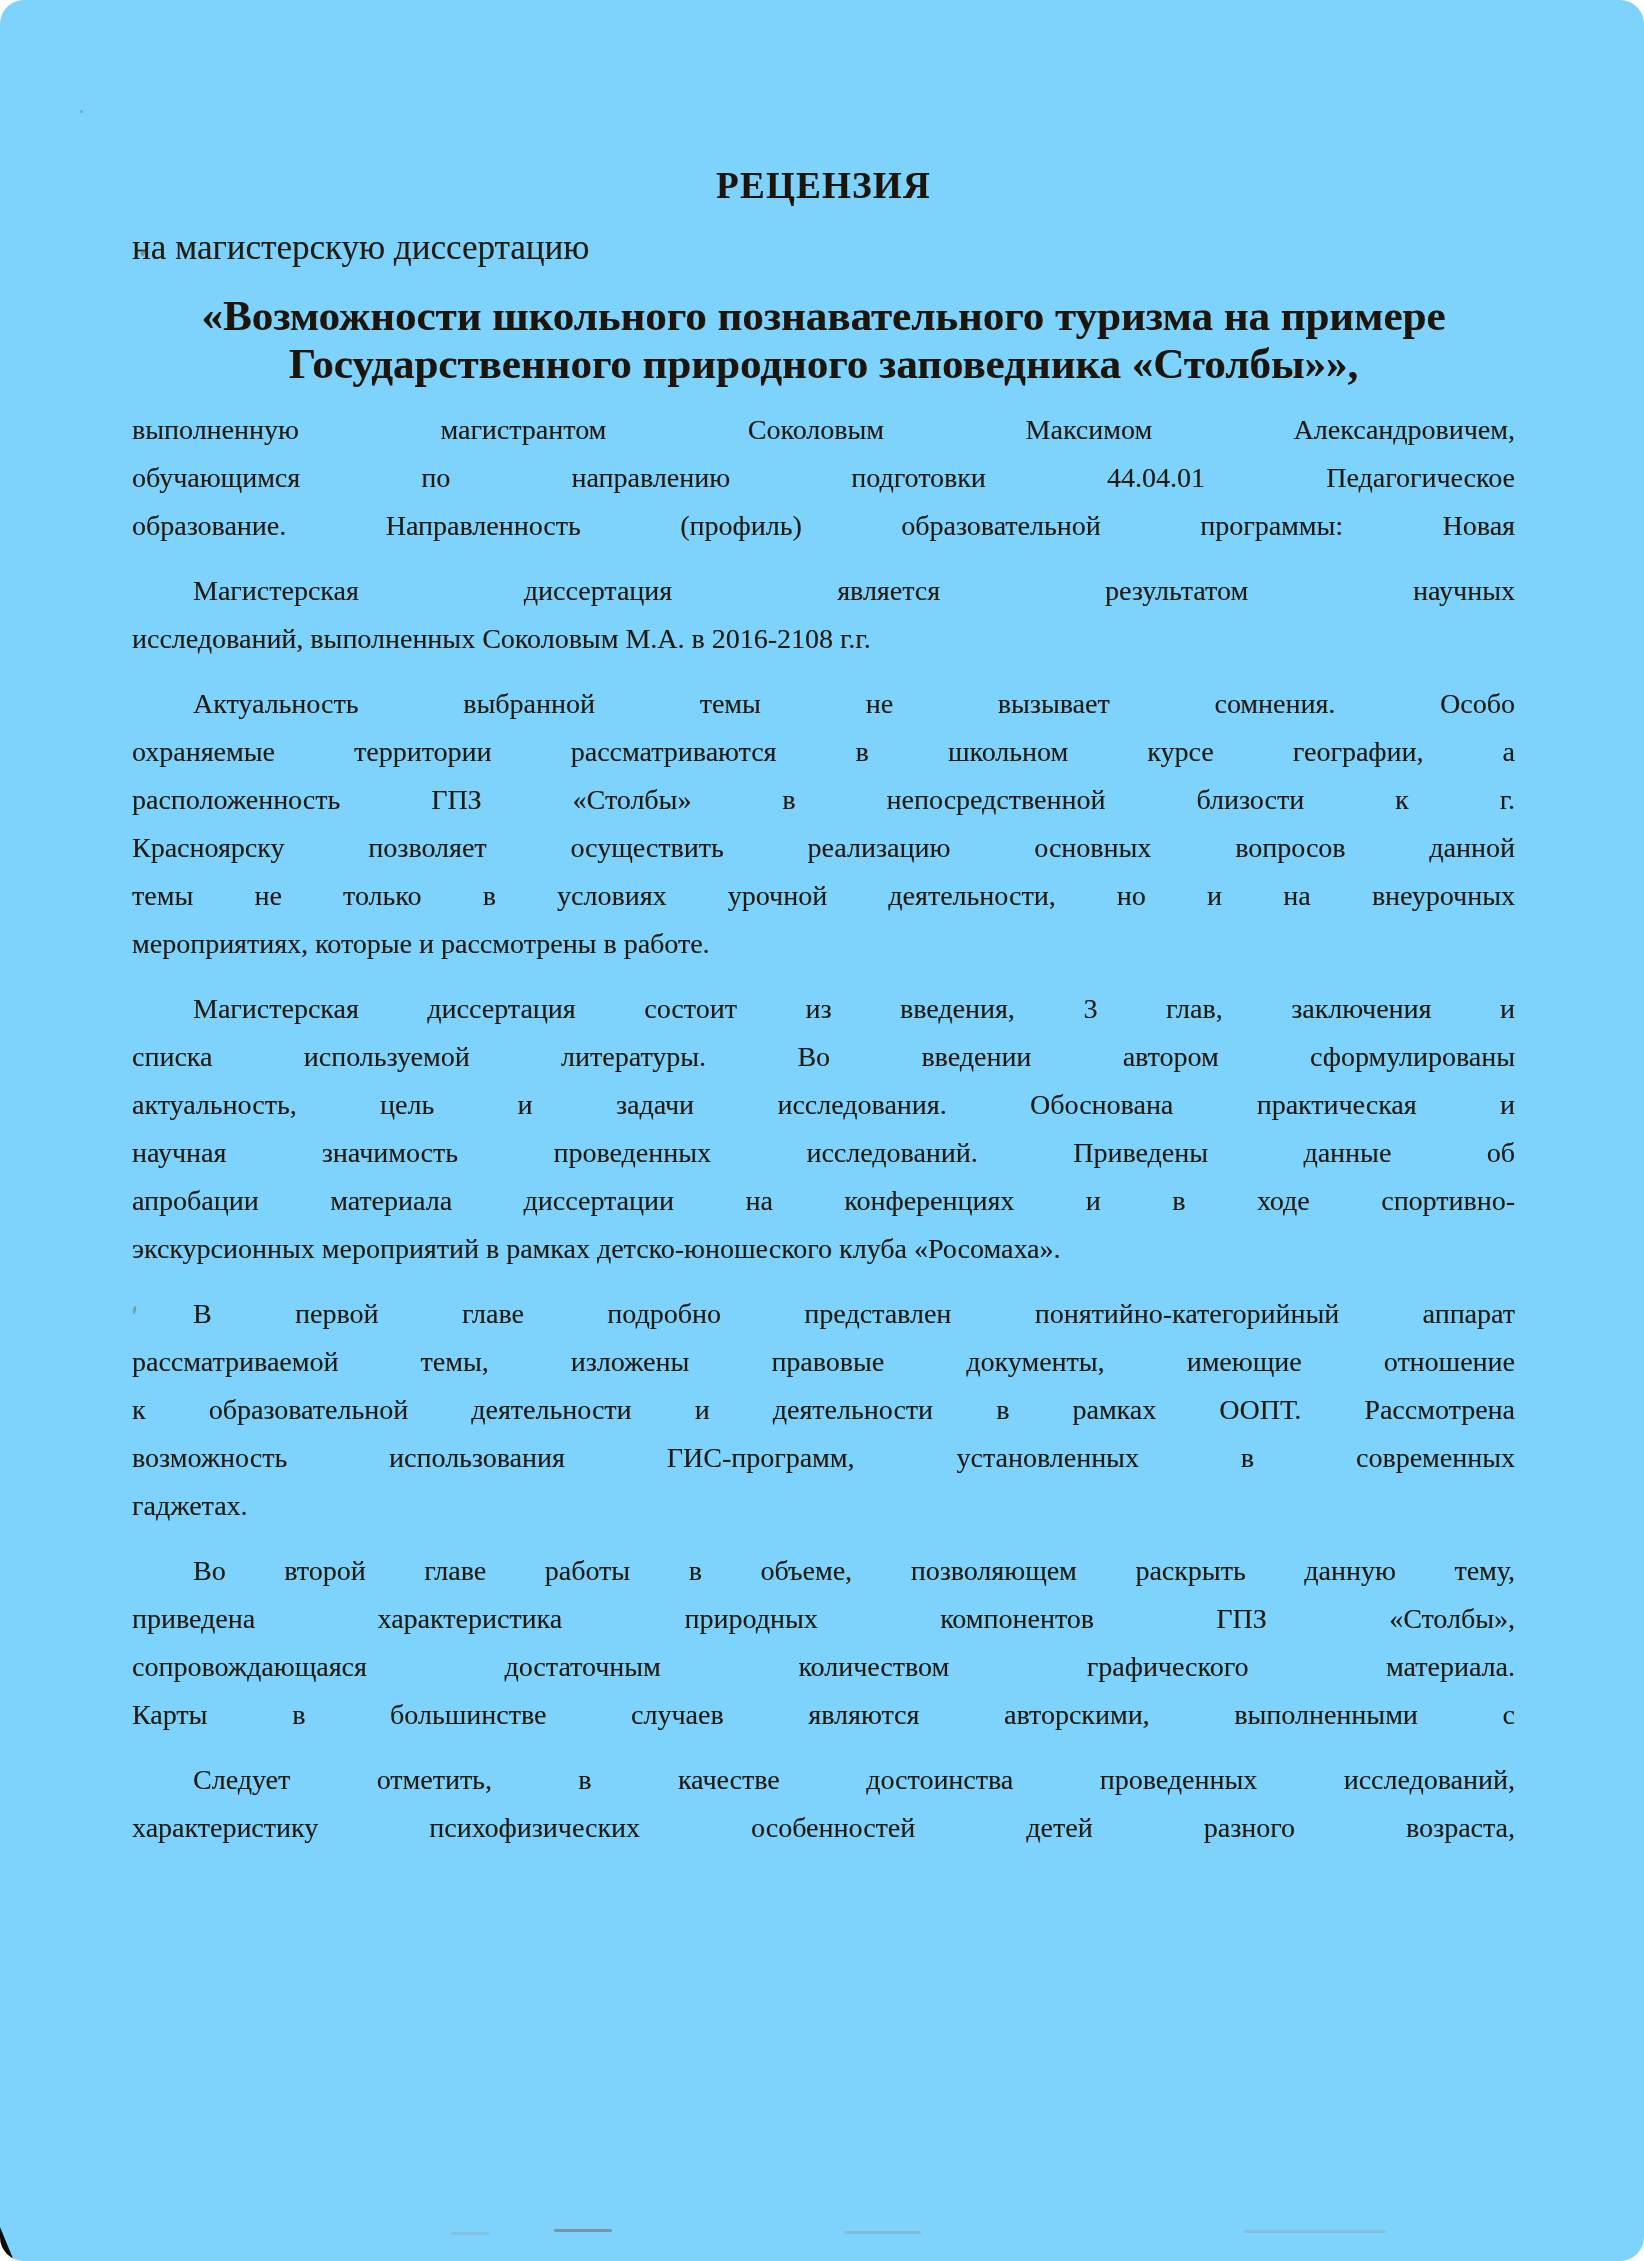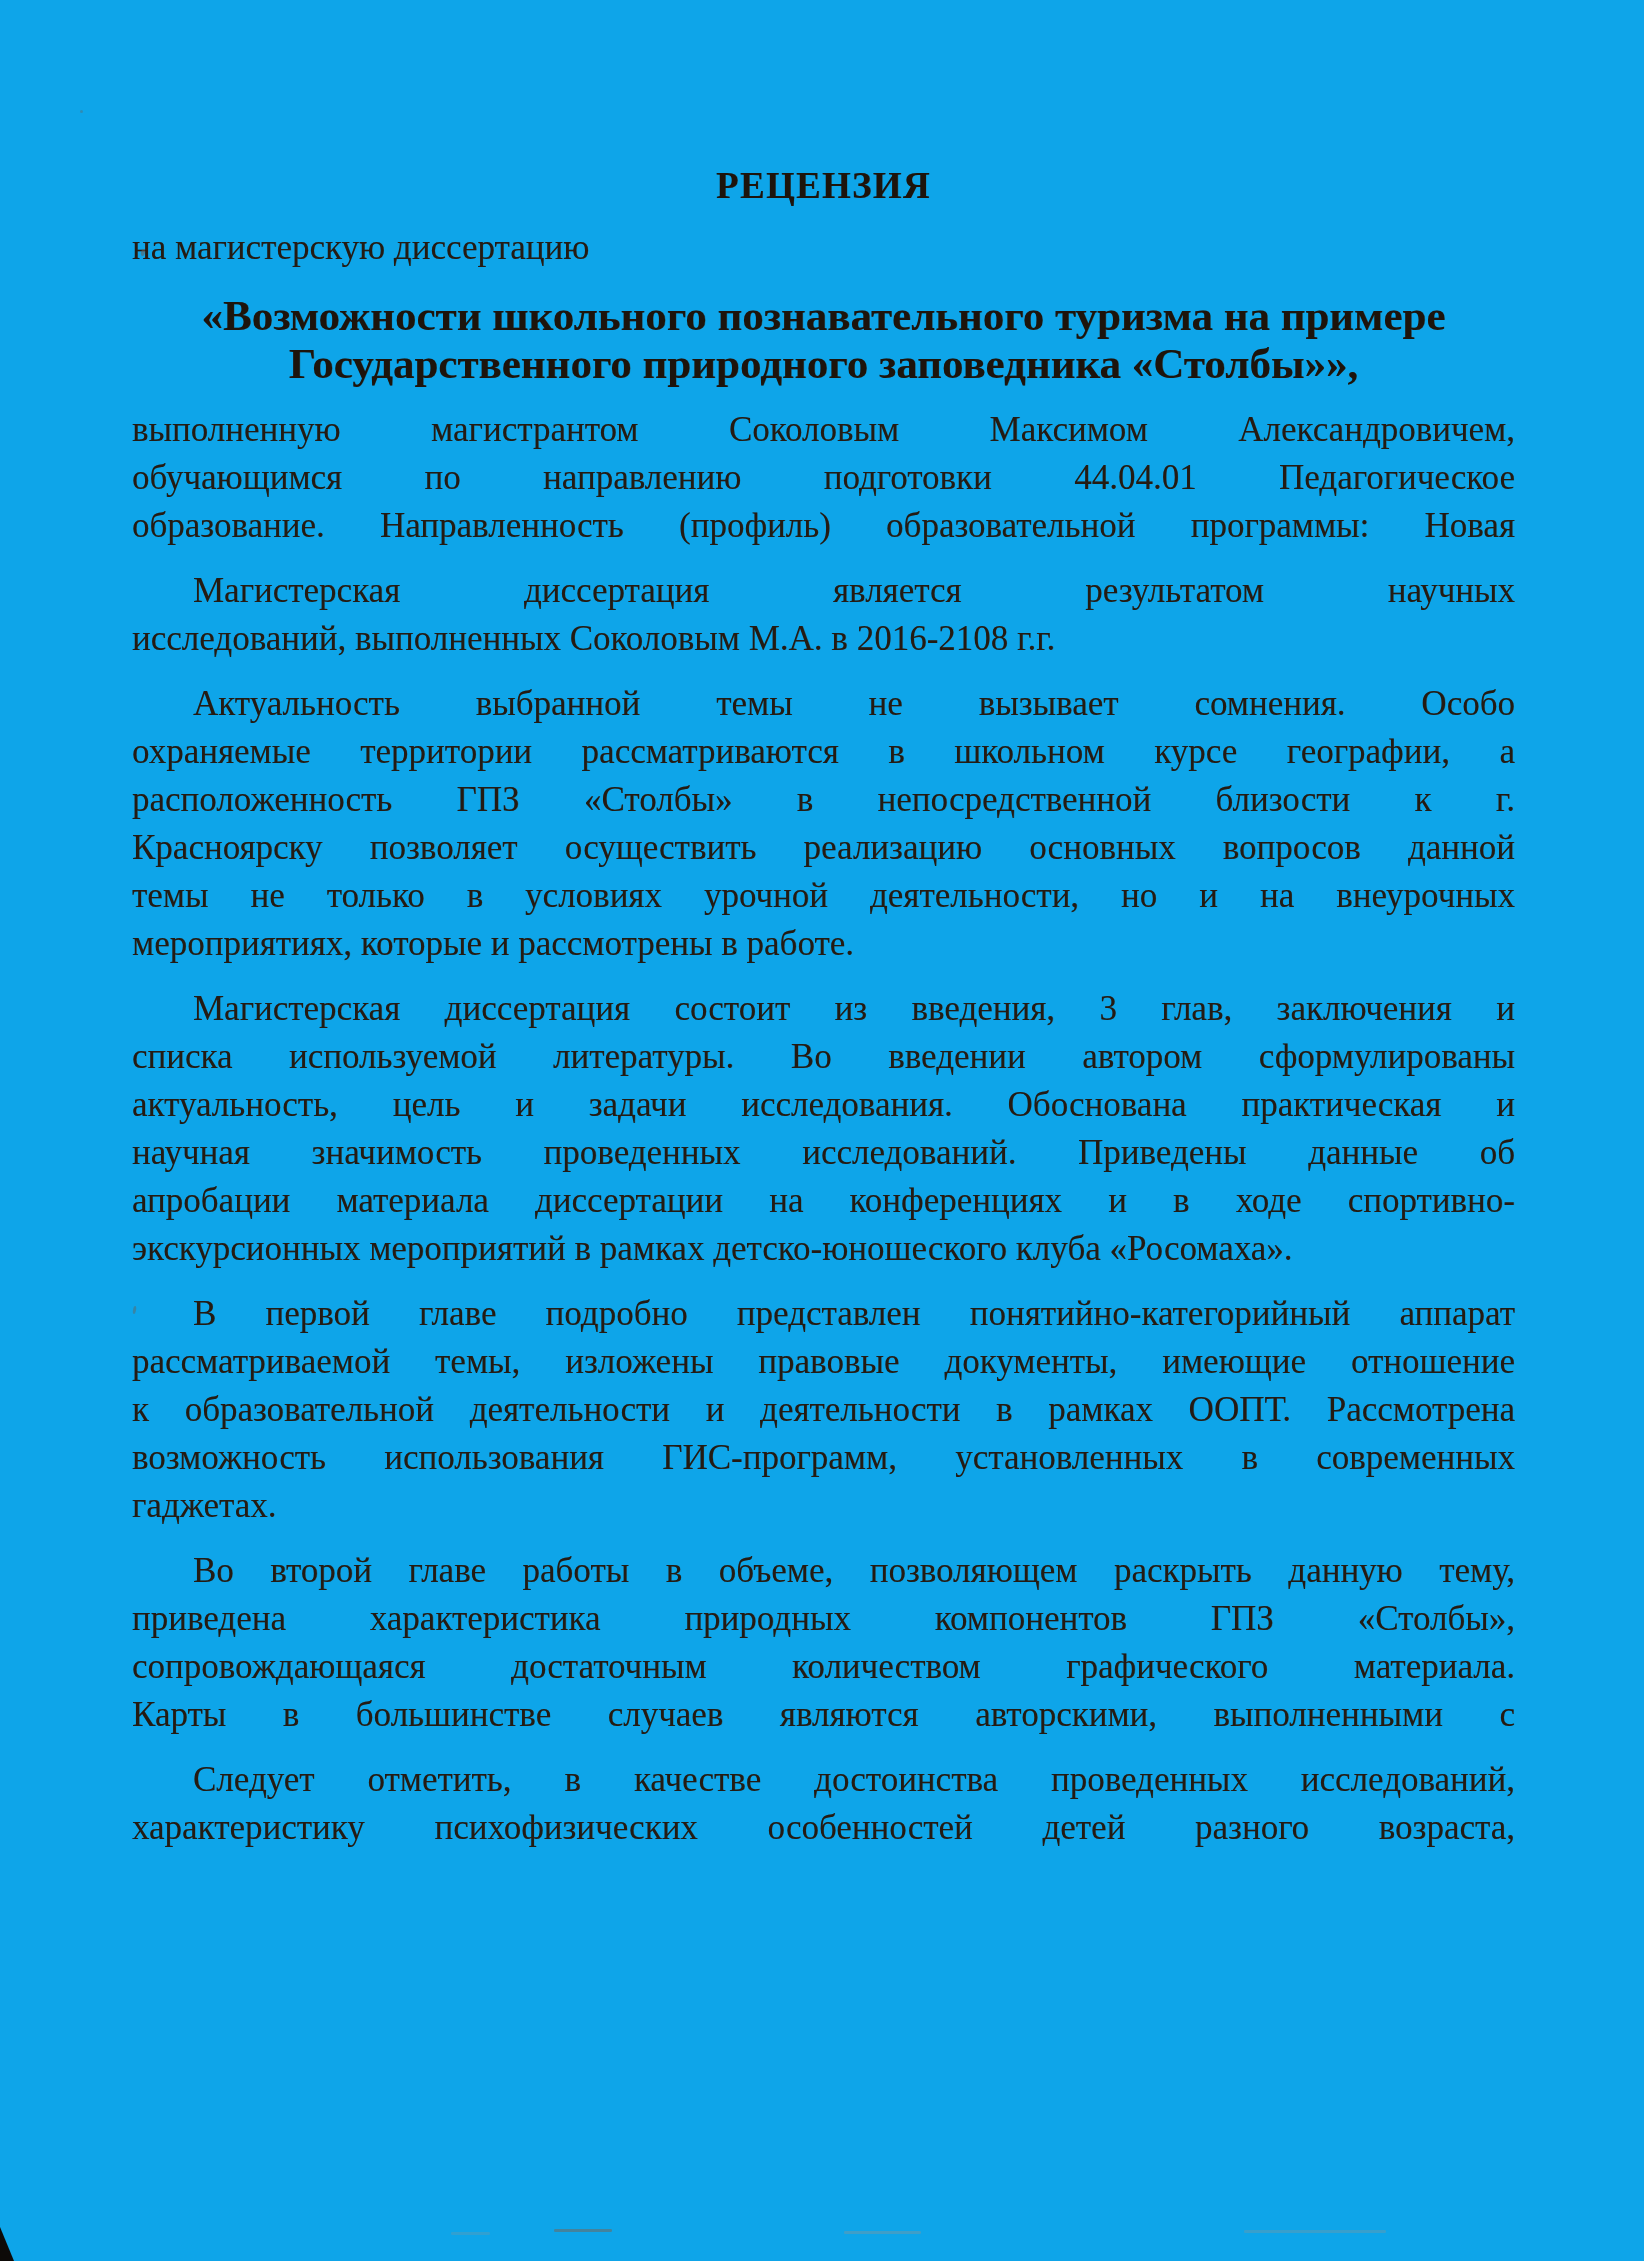--- a/index.html
+++ b/index.html
@@ -1,23 +1,24 @@
 <!DOCTYPE html>
 <html lang="ru" style="font-size:10.3px"><head>
 <meta charset="utf-8">
 <style>
   html, body { margin: 0; padding: 0; background: #ffffff; }
   .sheet {
     position: relative;
     width: 1644px;
     height: 2261px;
-    background: #0ea5e9;
+    background: #7dd3fc;
     overflow: hidden;
     font-family: "Liberation Serif", "DejaVu Serif", serif;
     color: #241b13;
+    border-radius: 24px;
   }
   .content {
     position: absolute;
     left: 132px;
     top: 166px;
     width: 1383px;
   }
   .doc-title {
     margin: 0;
     text-align: center;
@@ -43,21 +44,21 @@
   }
   .thesis-title .tline {
     text-align: center;
     white-space: nowrap;
     font-size: 43px;
     line-height: 48px;
   }
   .paras { margin-top: 18px; }
   p.para { margin: 0 0 17px 0; }
   .line {
-    font-size: 35px;
+    font-size: 28px;
     line-height: 48px;
     white-space: nowrap;
     text-align: justify;
     text-align-last: justify;
     text-shadow: 0.3px 0.3px 0.5px rgba(60,40,25,0.4);
   }
   .line.indent { text-indent: 61px; }
   .line.last { text-align-last: left; }
 
   

